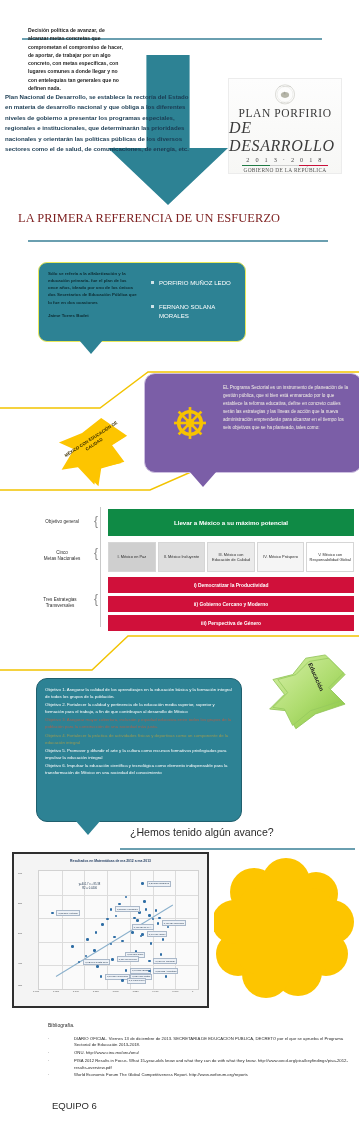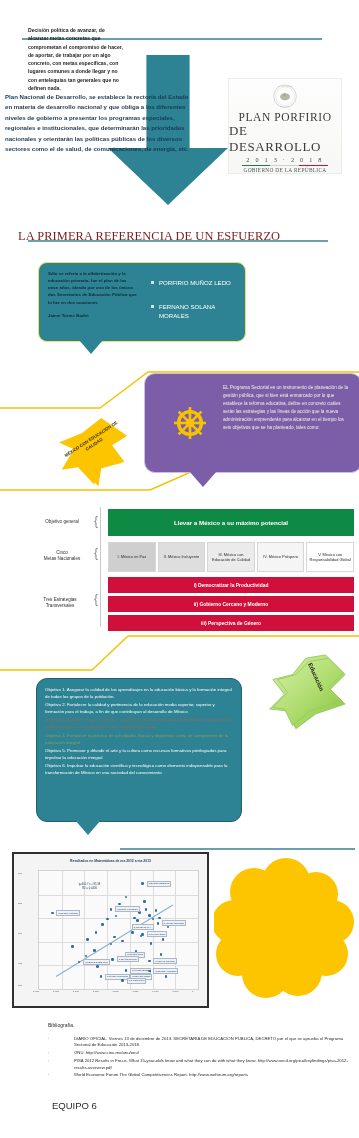--- a/index.html
+++ b/index.html
@@ -34,29 +34,29 @@
     z-index:3;
   }
   .pnd-logo{
     position:absolute;left:228px;top:78px;width:112px;height:94px;
     background:linear-gradient(#fdfdfd,#f7f7f5);
     border:1px solid #ececec;
     display:flex;flex-direction:column;align-items:center;justify-content:flex-start;
   }
   .pnd-seal{width:34px;height:34px;margin-top:5px;opacity:.55;}
   .pnd-l1{font-family:"Liberation Serif",serif;font-size:11.5px;letter-spacing:.6px;color:#3a3a3a;margin-top:2px;}
-  .pnd-l2{font-family:"Liberation Serif",serif;font-size:13px;letter-spacing:.6px;color:#3a3a3a;}
+  .pnd-l2{font-family:"Liberation Serif",serif;font-size:16px;letter-spacing:.6px;color:#3a3a3a;font-style:italic;}
   .pnd-yrs{font-family:"Liberation Serif",serif;font-size:6.3px;letter-spacing:2.2px;color:#4a4a4a;margin-top:1px;}
   .pnd-bar{width:86px;height:2px;margin:2px 0 1px;
     background:linear-gradient(to right,#1f7a44 0 33%,#cfcfcf 33% 66%,#c8103a 66% 100%);}
   .pnd-gob{font-family:"Liberation Serif",serif;font-size:5.4px;letter-spacing:.3px;color:#555;}
 
   
   .title2{
-    position:absolute;left:18px;top:229px;width:330px;
+    position:absolute;left:18px;top:211px;width:330px;
     font-family:"Liberation Serif",serif;font-size:12.4px;color:#7c1d1d;letter-spacing:.1px;
   }
   .bubble1{
     position:absolute;left:38px;top:262px;width:206px;height:78px;
     background:#2d8294;border:1.6px solid #e8e85a;border-radius:9px;
   }
   .bubble1:after{
     content:"";position:absolute;left:40px;top:77px;width:0;height:0;
     border-left:12px solid transparent;border-right:12px solid transparent;
     border-top:14px solid #2d8294;
@@ -286,20 +286,21 @@
           <stop offset="55%" stop-color="#aedc6e"></stop>
           <stop offset="100%" stop-color="#86c43f"></stop>
         </linearGradient>
       </defs>
       <polygon points="70,6 94,30 76,48 94,66 58,78 34,96 22,74 2,72 20,54 6,36 30,30 46,10" fill="url(#gg)" stroke="#8fc356" stroke-width="1"></polygon>
       <polygon points="74,10 92,28 74,46 90,62 52,74 30,92 20,72 6,70 24,52 12,36 34,30 50,14" fill="url(#gg)" stroke="#96c95f" stroke-width="1"></polygon>
     </svg>
     <div class="ag-label">Educación</div>
   </div>
 
+  <div class="title6">¿Hemos tenido algún avance?</div>
   <div class="rule" style="left:120px;top:848px;width:235px;"></div>
 
   <div class="chartbox">
     <div class="chart-title">Resultados en Matemáticas de ma 2012 a ma 2013</div>
     <div class="plot" id="plot">
         <div class="gl" style="left: 22.7143px; top: 0px; width: 0.6px; height: 118px;"></div>
         <div class="gl" style="left: 45.4286px; top: 0px; width: 0.6px; height: 118px;"></div>
         <div class="gl" style="left: 68.1429px; top: 0px; width: 0.6px; height: 118px;"></div>
         <div class="gl" style="left: 90.8571px; top: 0px; width: 0.6px; height: 118px;"></div>
         <div class="gl" style="left: 113.571px; top: 0px; width: 0.6px; height: 118px;"></div>

